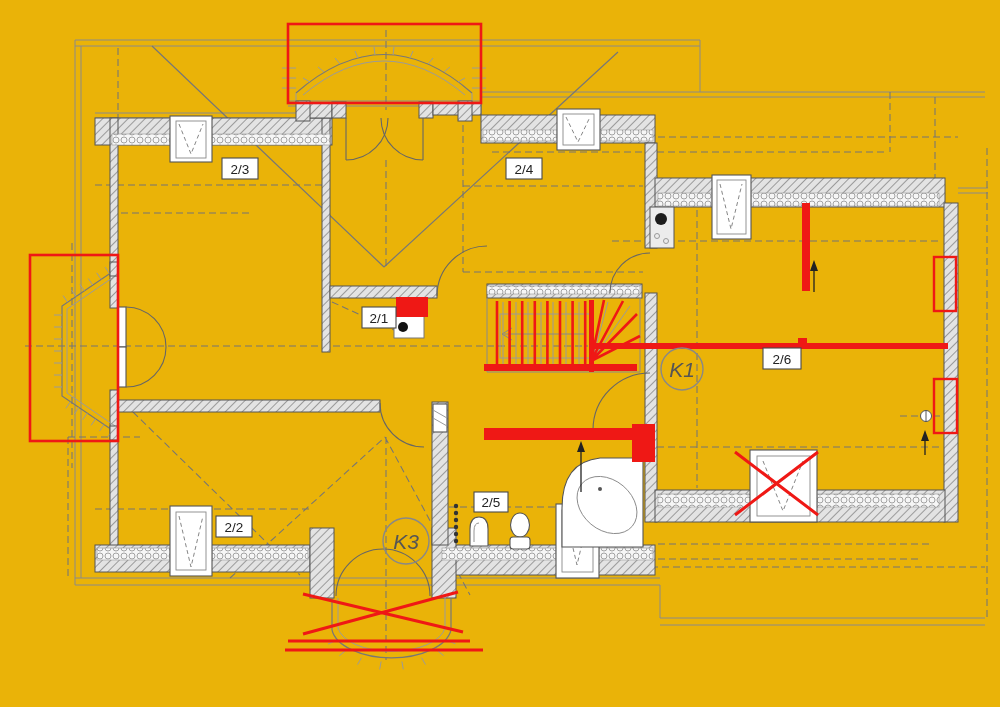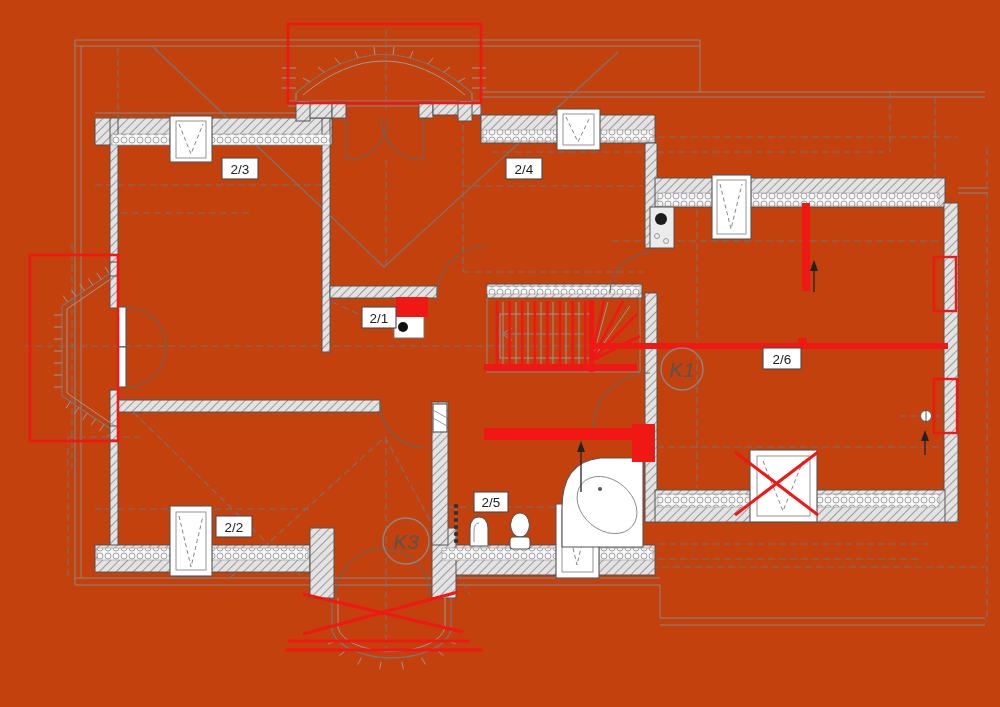--- a/index.html
+++ b/index.html
@@ -1,16 +1,16 @@
 <!DOCTYPE html>
 <html style="--annotation-red: #ef1815;"><head>
 <meta charset="utf-8">
 <style>
   html,body{margin:0;padding:0;background:#fff;}
-  .plan{position:relative;width:1000px;height:707px;background:#c2410c;overflow:hidden;
+  .plan{position:relative;width:1000px;height:707px;background:#eab308;overflow:hidden;
         font-family:"Liberation Sans",sans-serif;}
   svg{position:absolute;left:0;top:0;}
   .thin{stroke:#8a8a8a;stroke-width:1;fill:none;}
   .roofline{stroke:#777;stroke-width:1.2;fill:none;}
   .dash{stroke:#757575;stroke-width:1.05;fill:none;stroke-dasharray:7 4;}
   .wall{fill:url(#hatch);stroke:#555;stroke-width:1;}
   .insul{fill:url(#insul);stroke:#999;stroke-width:.6;}
   .winframe{fill:#fff;stroke:#555;stroke-width:1.1;}
   .wininner{fill:none;stroke:#888;stroke-width:.9;}
   .wintri{fill:none;stroke:#777;stroke-width:.9;stroke-dasharray:4 3;}

